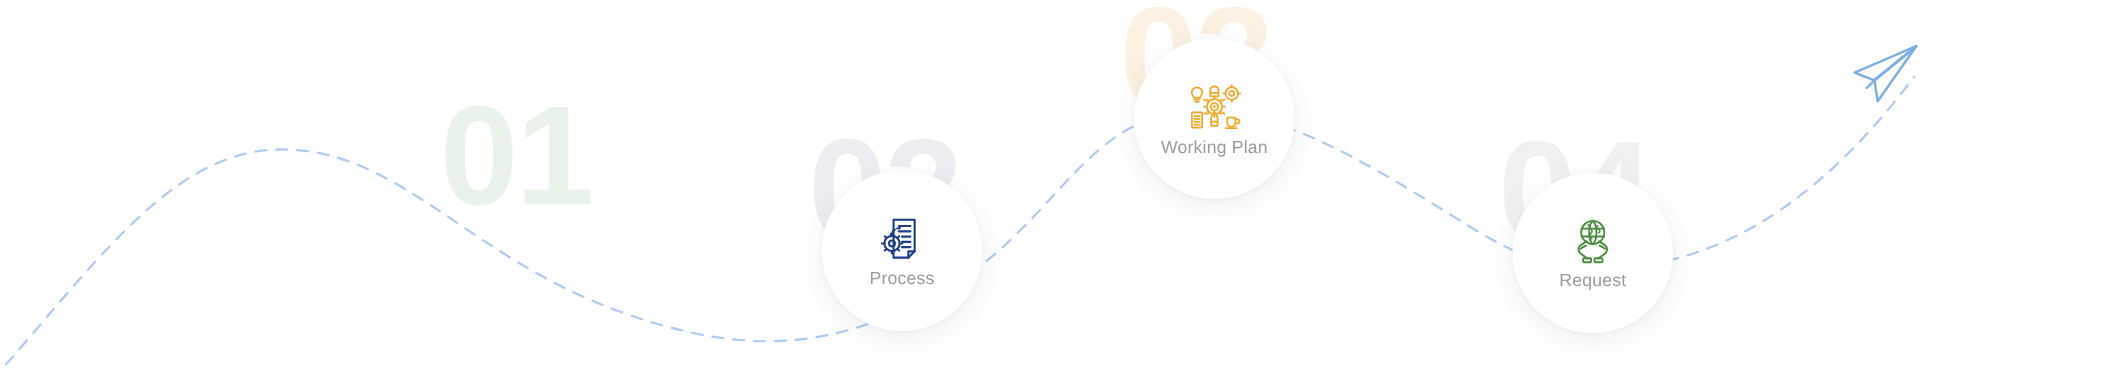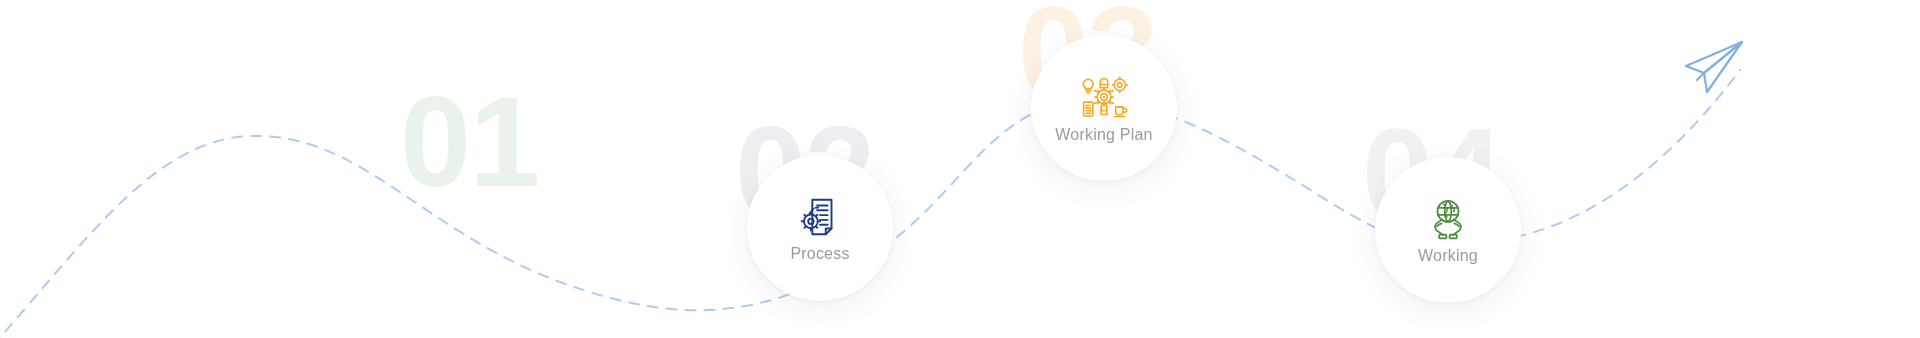--- a/index.html
+++ b/index.html
@@ -199,21 +199,21 @@
         <path d="M19.2 24.4 c-2.4 1.4 -5.6 3.2 -6.8 4.8 c-1.6 2.2 -1 5.4 1.2 7 l6.4 4.6"></path>
         <path d="M13.4 31.6 c1.4 -1.4 3.2 -2.4 5 -3"></path>
 
         <path d="M30.8 24.4 c2.4 1.4 5.6 3.2 6.8 4.8 c1.6 2.2 1 5.4 -1.2 7 l-6.4 4.6"></path>
         <path d="M36.6 31.6 c-1.4 -1.4 -3.2 -2.4 -5 -3"></path>
 
         <rect x="15.8" y="40.4" width="7.6" height="3.8" rx="0.8"></rect>
         <rect x="26.6" y="40.4" width="7.6" height="3.8" rx="0.8"></rect>
       </svg>
     </span>
-    <span class="step-label">Working</span>
+    <span class="step-label">Request</span>
   </div>
 
   <div class="plane" style="left:1680px; top:38px;">
     <svg width="68" height="62" viewBox="0 0 68 62" fill="none" stroke="#7eb0e4" stroke-width="2.2" stroke-linecap="round" stroke-linejoin="round" xmlns="http://www.w3.org/2000/svg">
       <path d="M62 4 L6 28 L24 35 z"></path>
       <path d="M62 4 L24 35 L27 54 z"></path>
       <path d="M62 4 L24 35"></path>
       <path d="M24 35 L17 42"></path>
     </svg>
   </div>

